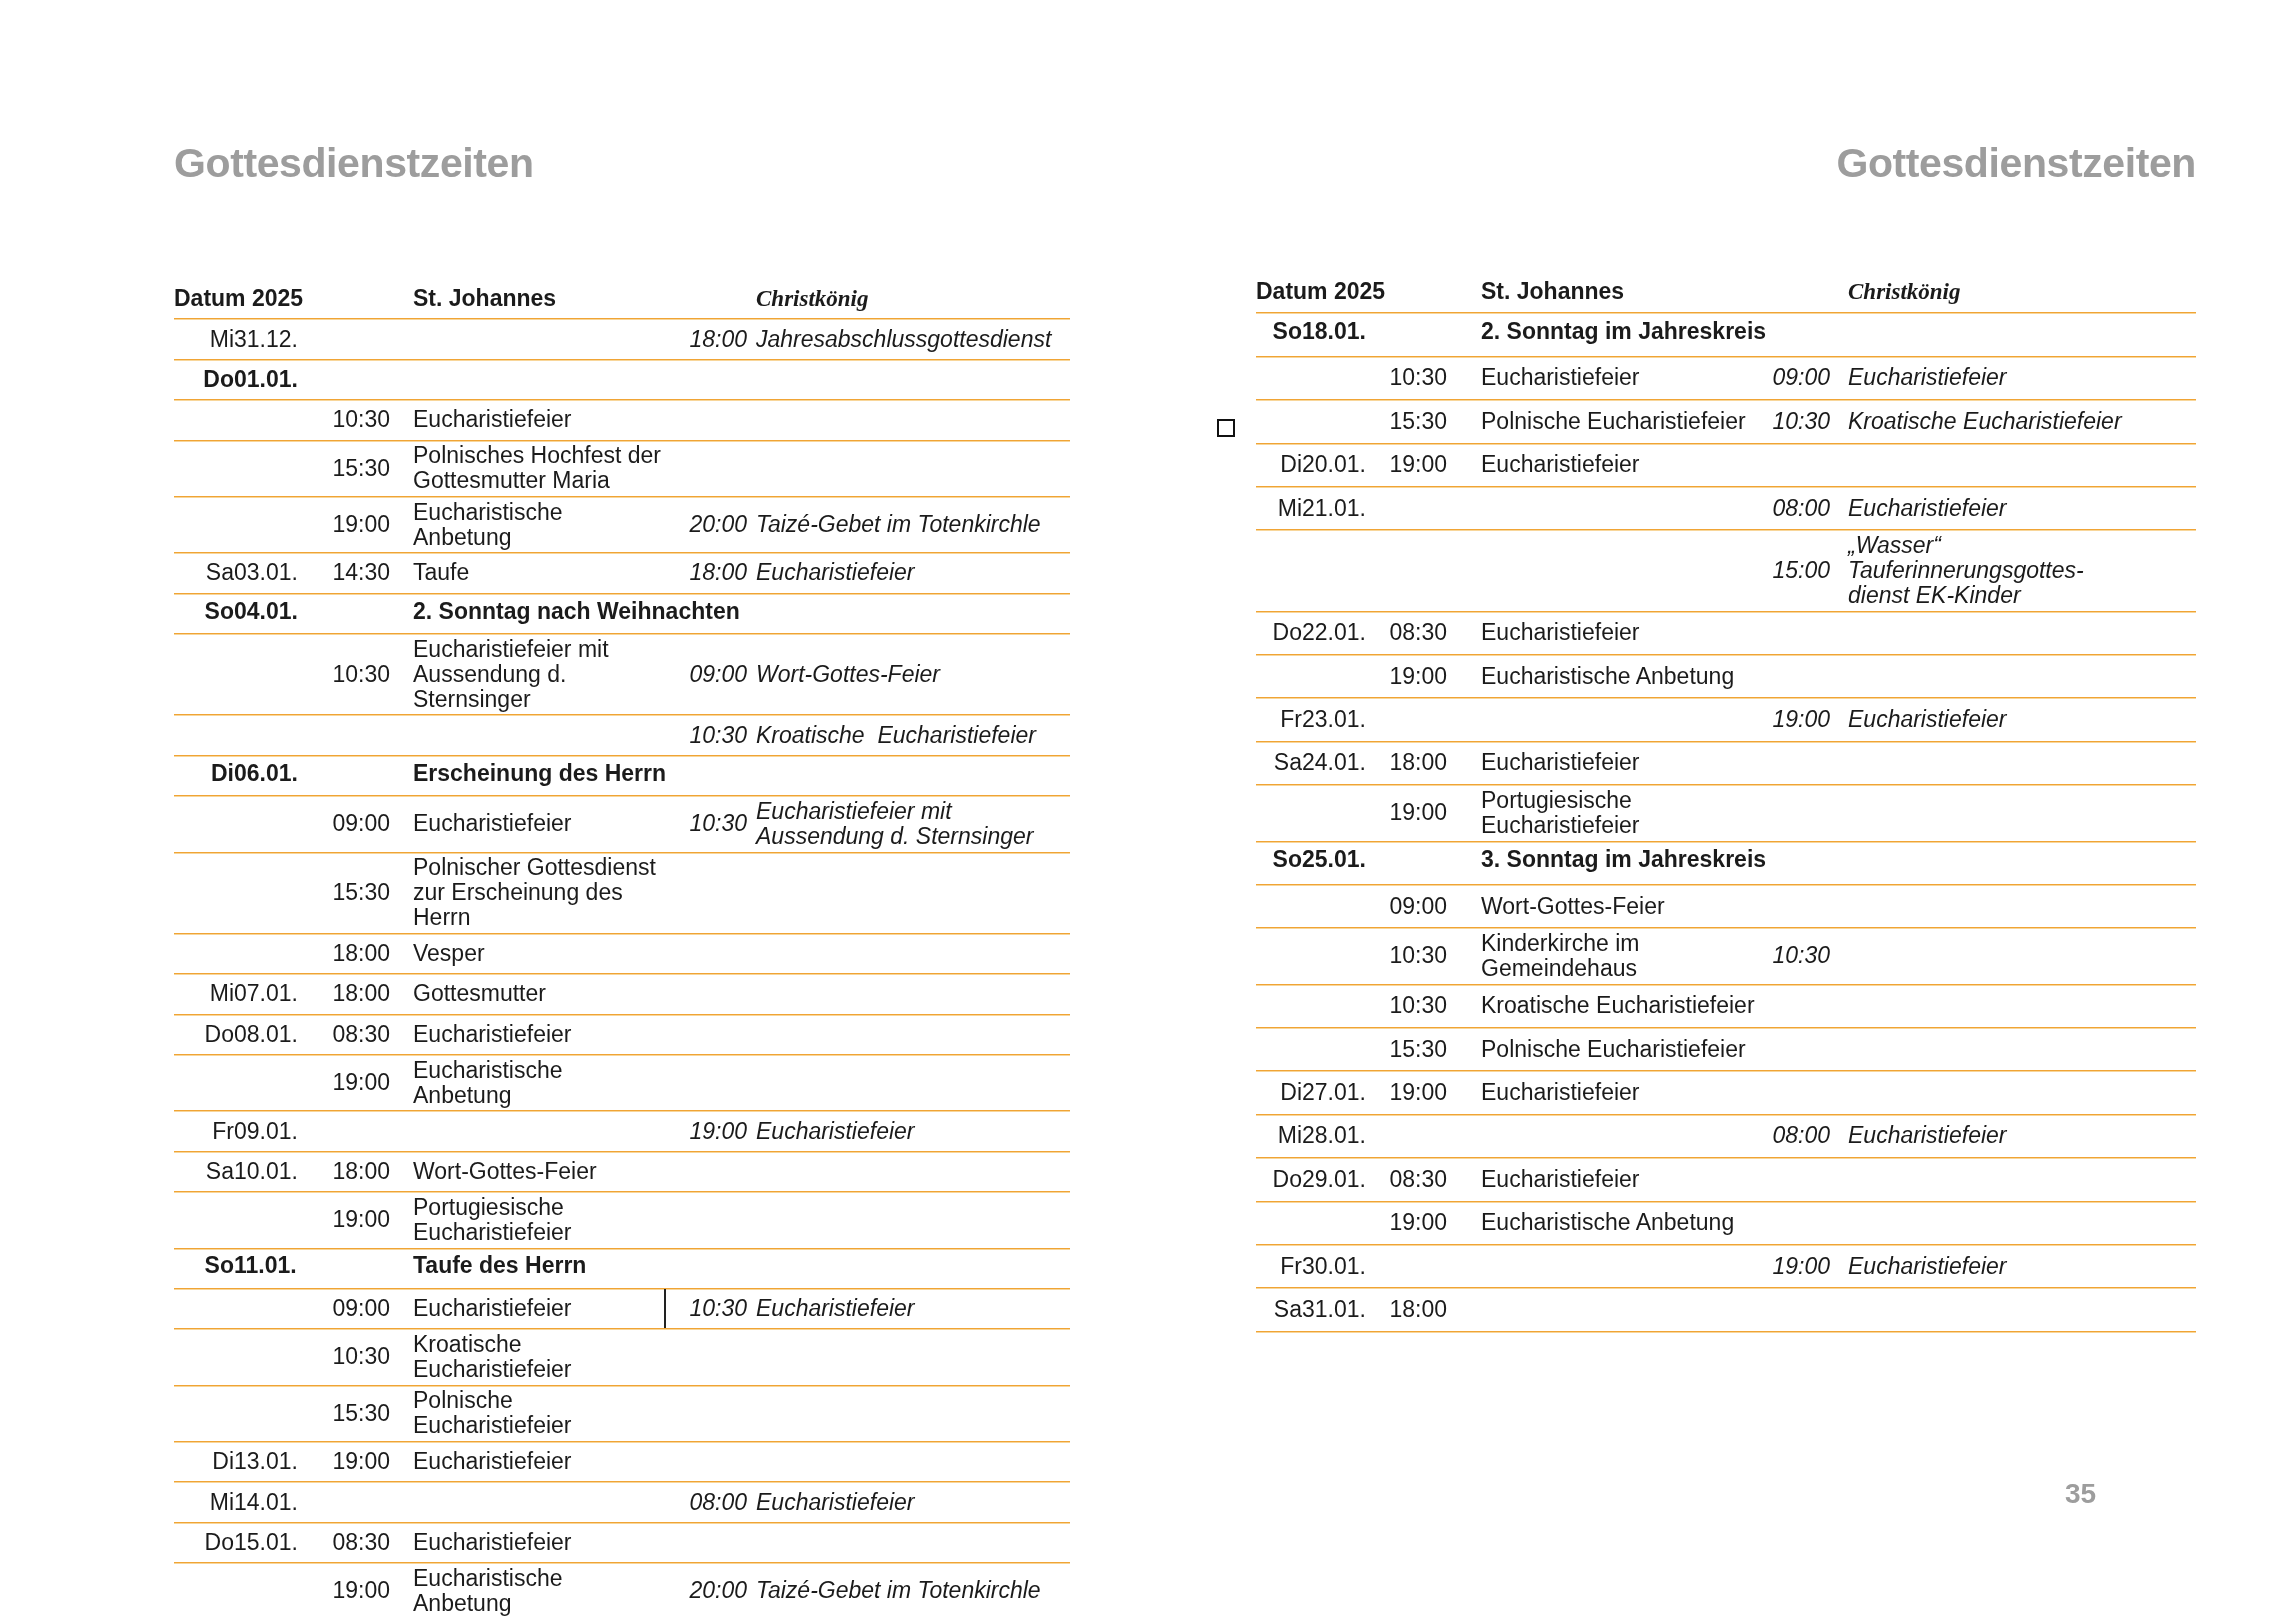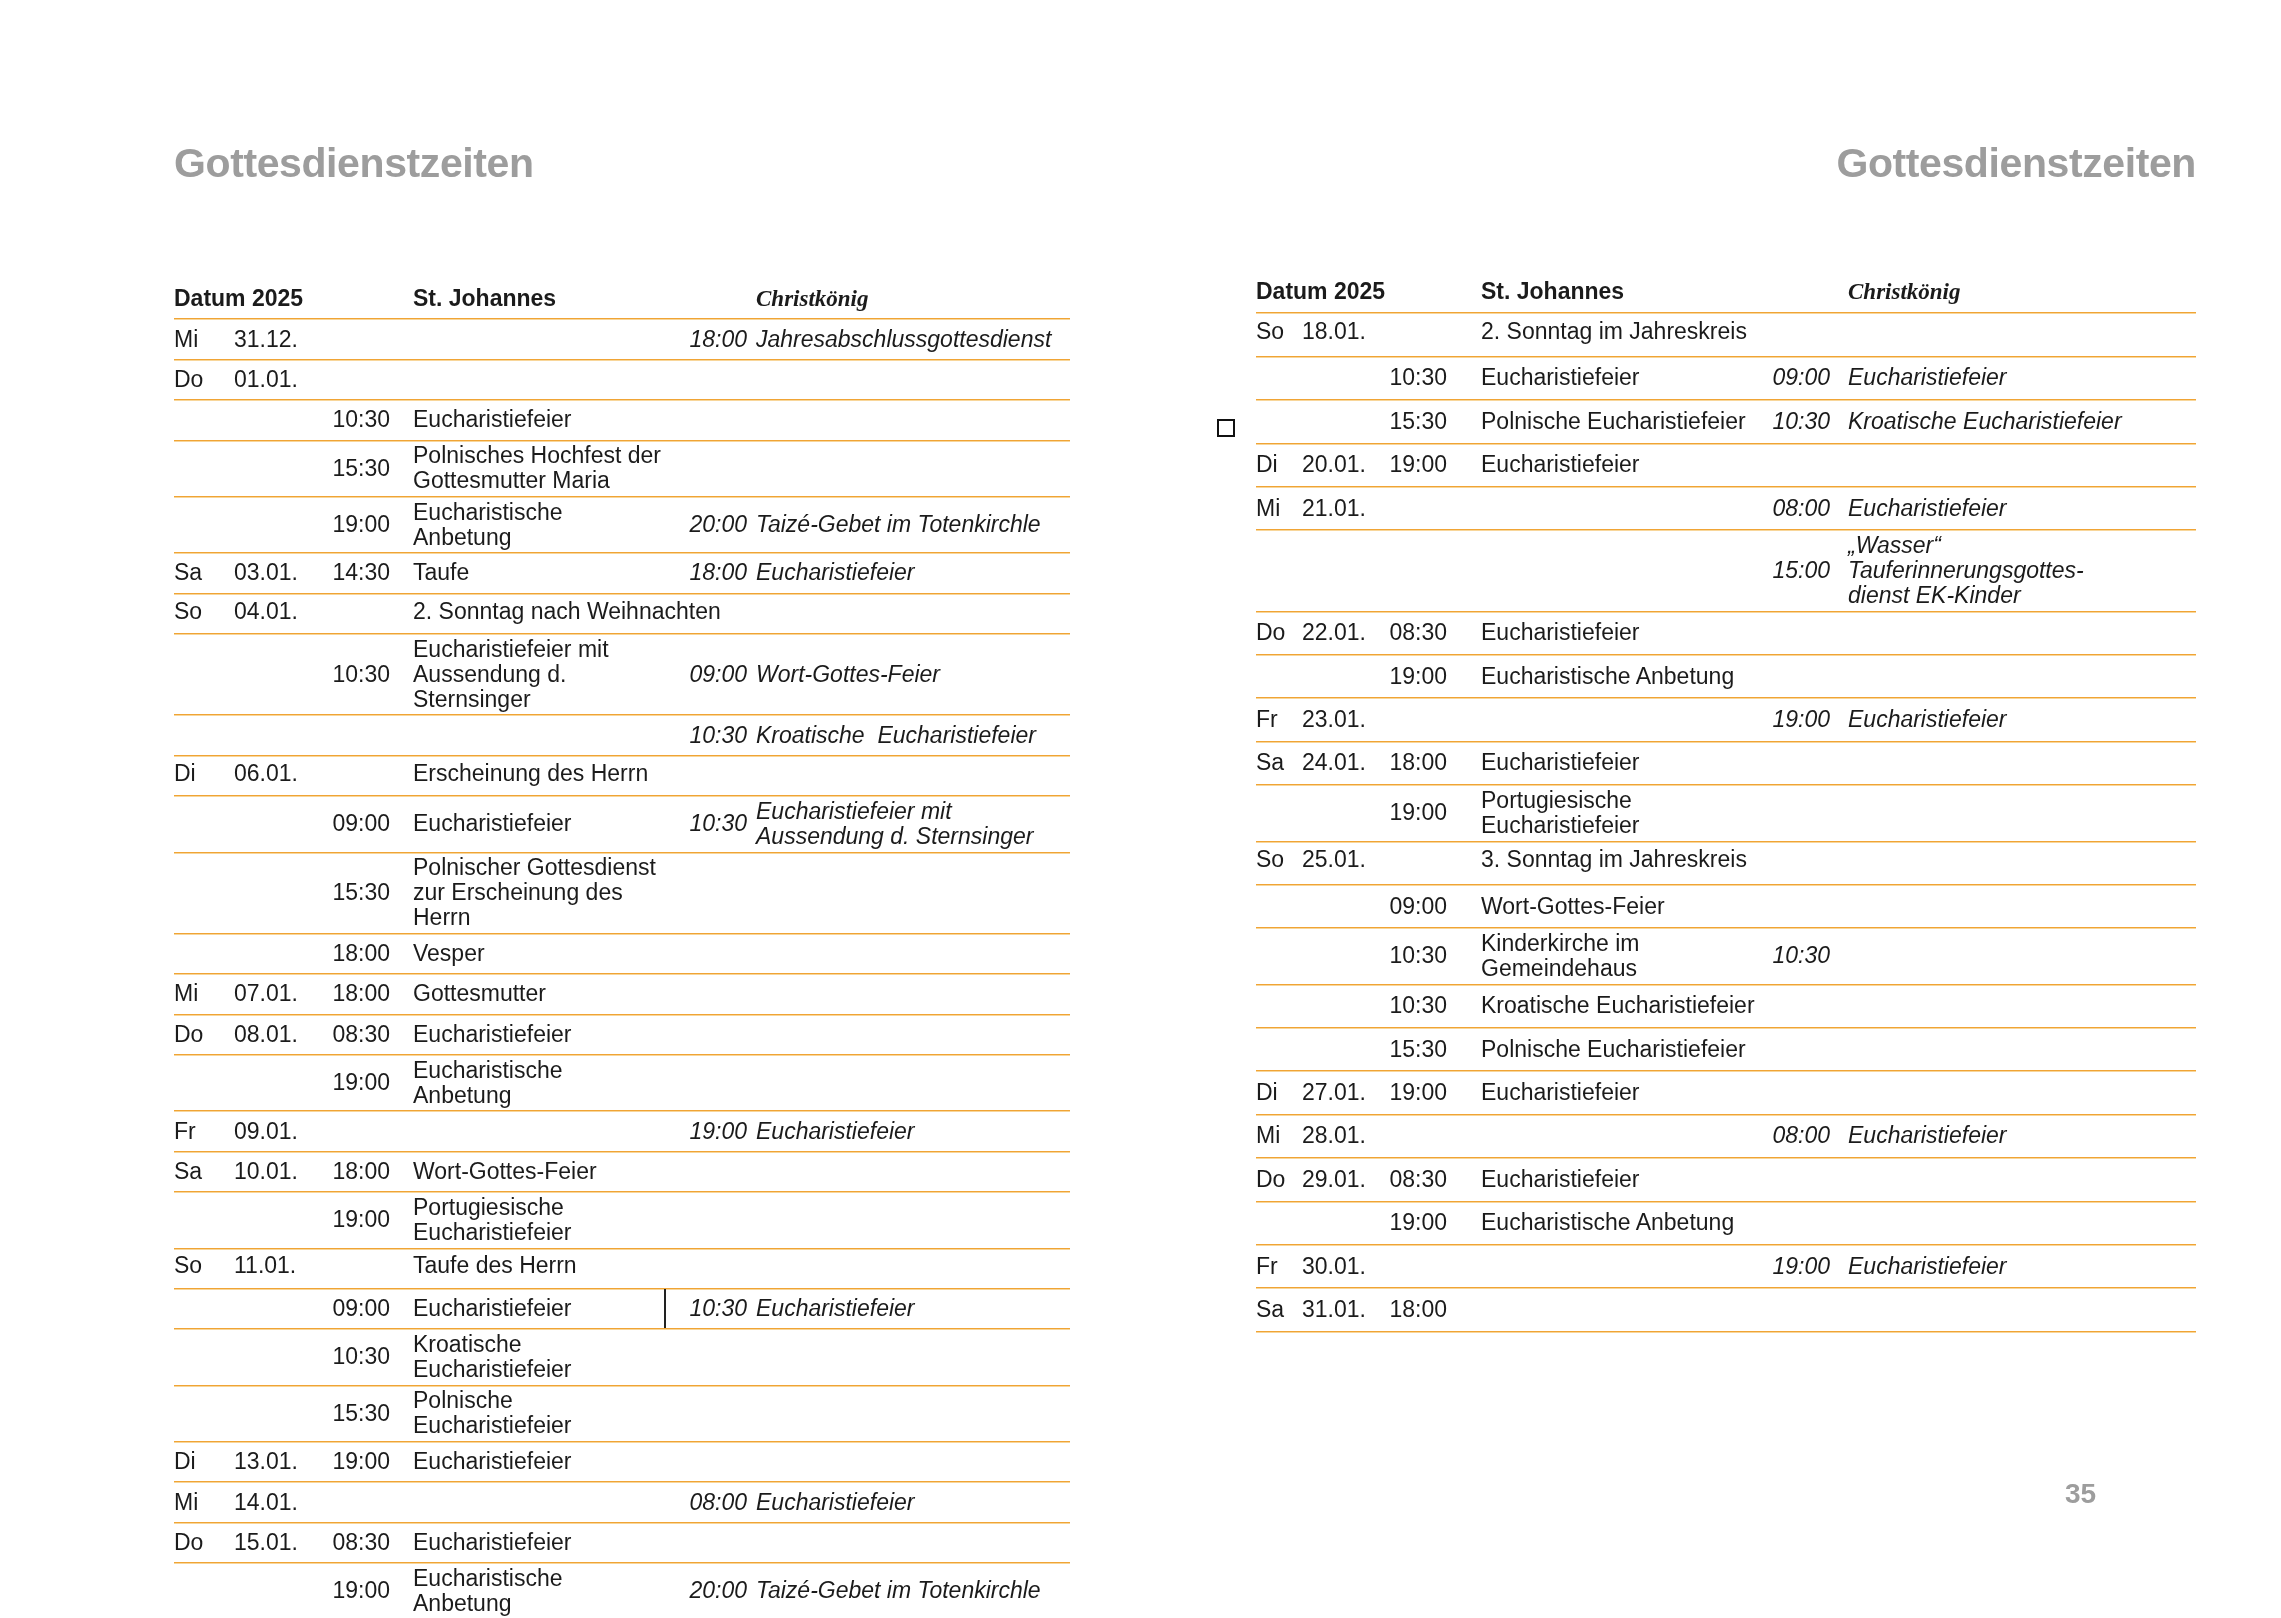--- a/index.html
+++ b/index.html
@@ -28,37 +28,37 @@
     position:relative;
     display:grid; align-items:center;
     border-bottom:1.8px solid #F0A435;
     box-shadow:0 0.9px 0 #F8D28F;
     padding:2.7px 0;
   }
   .sheet.left  .row{grid-template-columns:60px 98px 58px 274px 83px 1fr; min-height:34px;}
   .sheet.right .row{grid-template-columns:46px 80px 65px 312px 71px 1fr;  min-height:37px;}
 
   .c{display:block;}
-  .c.day {grid-column:1;}
+  .c.day {grid-column:1;text-align:right;}
   .c.date{grid-column:2;}
   .c.t1  {grid-column:3; text-align:right;}
   .c.s1  {grid-column:4;}
   .c.t2  {grid-column:5; text-align:right;}
   .c.s2  {grid-column:6;}
   .sheet.left  .c.s1{padding-left:23px;}
   .sheet.left  .c.s2{padding-left:9px;}
   .sheet.right .c.s1{padding-left:34px;}
   .sheet.right .c.s2{padding-left:18px;}
   .c.s1,.c.s2{white-space:pre-wrap;}
 
   
   .c.t2,.c.s2{font-style:italic;}
 
   
-  .row.bold .c.day,.row.bold .c.date,.row.bold .c.s1{font-weight:400;}
+  .row.bold .c.day,.row.bold .c.date,.row.bold .c.s1{font-weight:700;}
   .row.bold .c.s1{grid-column:4 / 7;}
 
   
   .row.thead{min-height:36px; font-weight:700; box-shadow:0 0.9px 0 #F8D28F;}
   .row.thead .c.datehead{grid-column:1 / 4;}
   .row.thead .c.s2{font-style:italic;font-family:Liberation Serif, serif;}
 
   
   .row.vdiv::before{
     content:""; position:absolute; left:490px; top:0; bottom:0;

